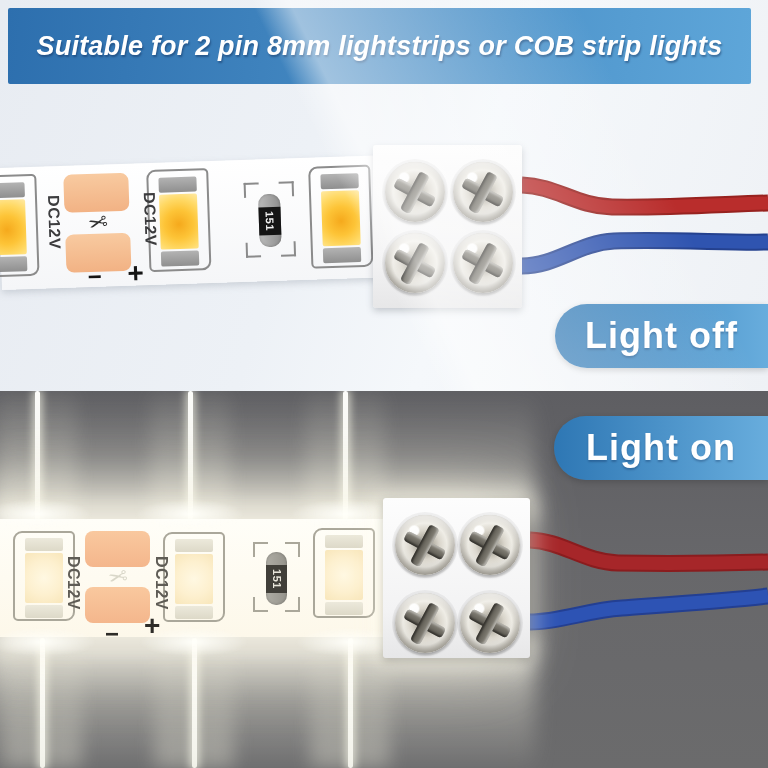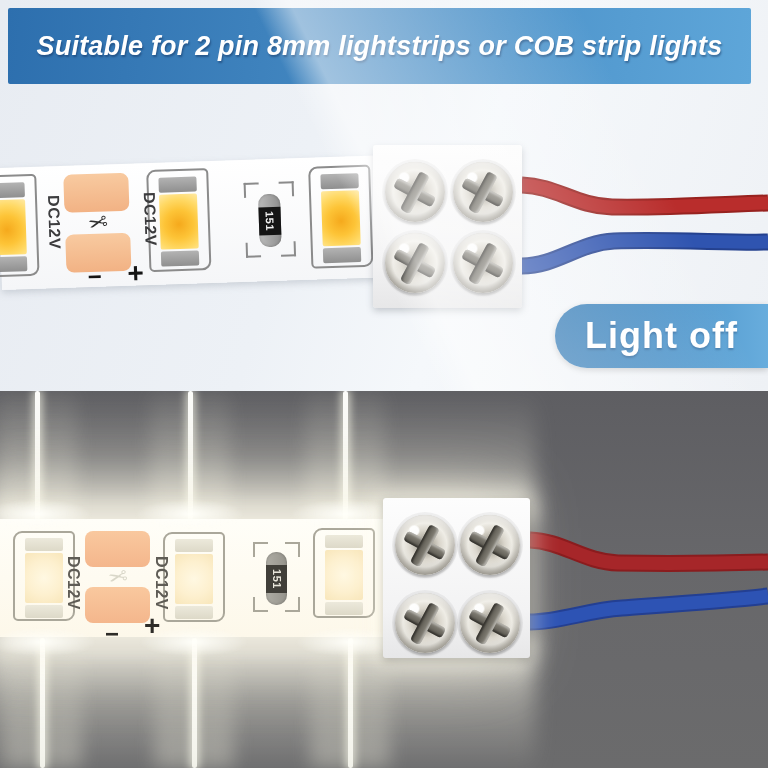--- a/index.html
+++ b/index.html
@@ -237,14 +237,17 @@
       <path d="M530,231 C560,231 588,219 622,217 C676,213 734,209 768,205" fill="none" stroke="#2d53b4" stroke-width="13"></path>
     </svg>
 
     <div class="connector connector-on">
       <div class="screw" style="left:12px;top:17px;"></div>
       <div class="screw" style="left:77px;top:17px;"></div>
       <div class="screw" style="left:12px;top:95px;"></div>
       <div class="screw" style="left:77px;top:95px;"></div>
     </div>
 
+    <div class="badge badge-on">
+      <span>Light on</span>
+    </div>
   </div>
 </div>
 
 </body></html>

